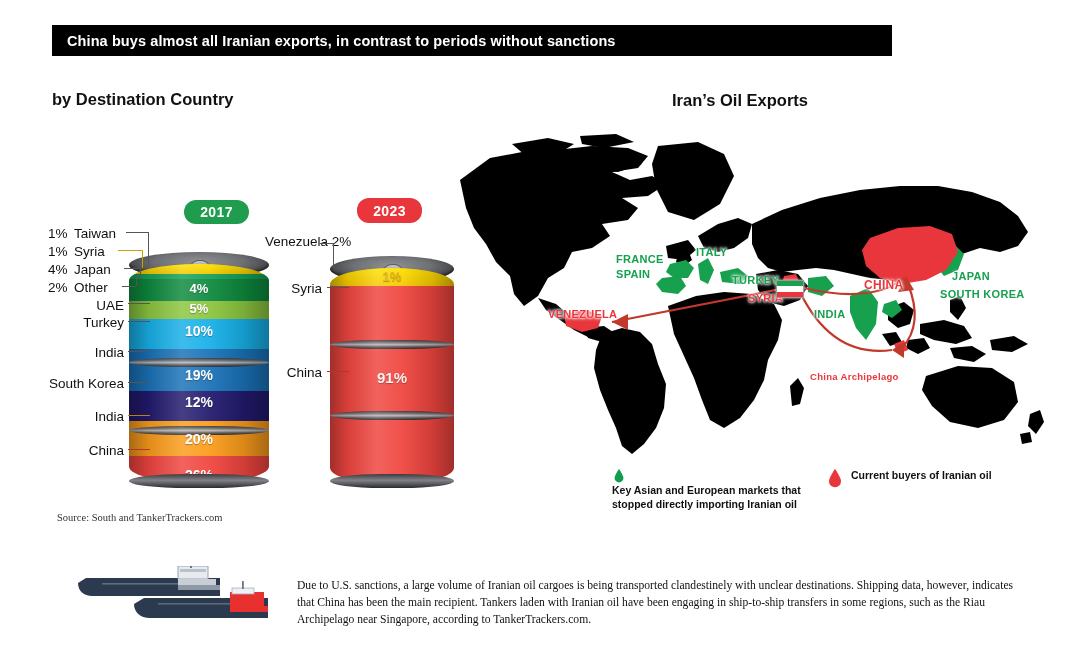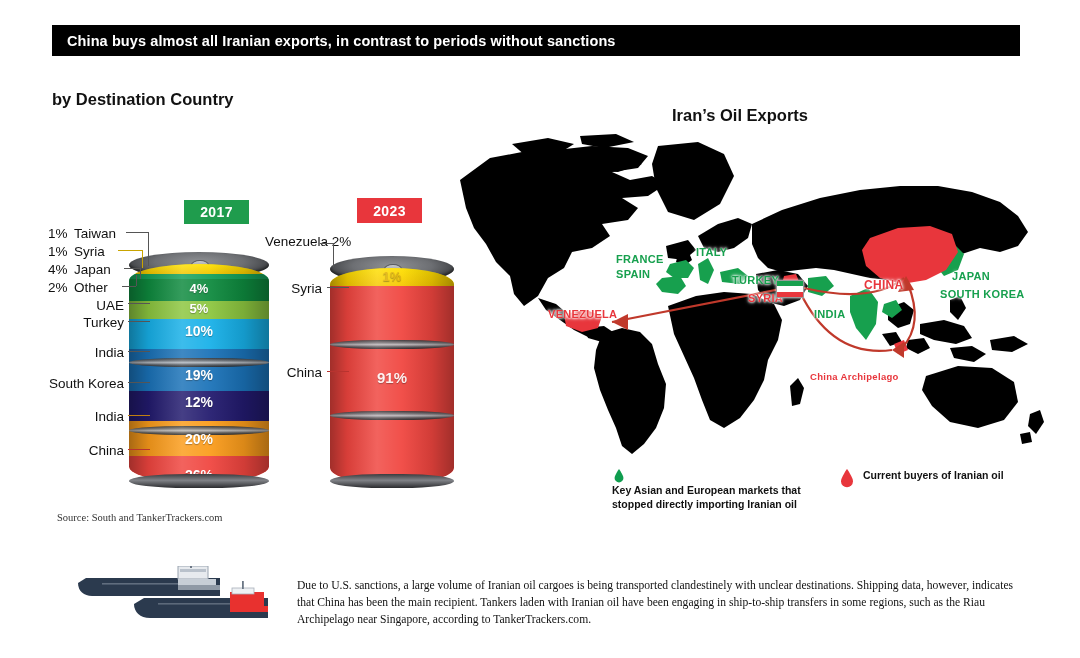--- a/index.html
+++ b/index.html
@@ -4,40 +4,40 @@
 <style>
   html,body{margin:0;padding:0;}
   body{
     width:1080px;height:658px;background:#ffffff;overflow:hidden;position:relative;
     font-family:"Liberation Sans",sans-serif;color:#111;
   }
   #root{position:absolute;inset:0;}
 
   
   .headline-bar{
-    position:absolute;left:52px;top:25px;width:968px;height:31px;background:#000;
+    position:absolute;left:52px;top:25px;width:840px;height:31px;background:#000;
     display:flex;align-items:center;
   }
   .headline-text{
     color:#fff;font-size:14.5px;font-weight:bold;letter-spacing:.1px;padding-left:15px;
     font-family:"Liberation Sans",sans-serif;white-space:nowrap;
   }
 
   
   .left-title{
     position:absolute;left:52px;top:89px;width:300px;
     font-size:16.5px;font-weight:bold;line-height:1.32;color:#111;
   }
   .right-title{
-    position:absolute;left:672px;top:91px;font-size:16.5px;font-weight:bold;color:#111;margin-top:15px;
+    position:absolute;left:672px;top:91px;font-size:16.5px;font-weight:bold;color:#111;
   }
 
   
   .pill{
-    position:absolute;border-radius:0;color:#fff;font-weight:bold;font-size:14px;
+    position:absolute;border-radius:12px;color:#fff;font-weight:bold;font-size:14px;
     display:flex;align-items:center;justify-content:center;letter-spacing:.4px;
   }
   .pill-2017{left:184px;top:200px;width:65px;height:24px;background:#1f9c4d;}
   .pill-2023{left:357px;top:198px;width:65px;height:25px;background:#e8363c;}
 
   
   .barrel{position:absolute;}
   .barrel-body{position:absolute;left:0;top:0;width:100%;height:100%;overflow:hidden;
     border-radius:50% / 7.5%;}
   .seg{position:absolute;left:0;width:100%;}
@@ -335,21 +335,21 @@
 
   <div class="source">Source: South and TankerTrackers.com</div>
 
   <div class="legend">
     <div class="leg-item" style="left:0;top:0;width:200px;flex-direction:column;">
       <svg class="drop" viewBox="0 0 14 19">
         <path d="M7 0 C7 0 13 8.4 13 12.2 A6 6 0 0 1 1 12.2 C1 8.4 7 0 7 0 Z" fill="#0f9d4f"></path>
       </svg>
       <div class="leg-text">Key Asian and European markets that stopped directly importing Iranian oil</div>
     </div>
-    <div class="leg-item" style="left:228px;top:0;width:180px;text-align:right;">
+    <div class="leg-item" style="left:216px;top:0;width:180px;text-align:right;">
       <svg class="drop" viewBox="0 0 14 19">
         <path d="M7 0 C7 0 13 8.4 13 12.2 A6 6 0 0 1 1 12.2 C1 8.4 7 0 7 0 Z" fill="#e8363c"></path>
       </svg>
       <div class="leg-text">Current buyers of Iranian oil</div>
     </div>
   </div>
 
   <svg class="ships" viewBox="0 0 215 62">
     <g>
       <path d="M6,17 L14,12 L96,12 L96,30 L20,30 C12,30 6,25 6,17 Z" fill="#2b3a4e"></path>

